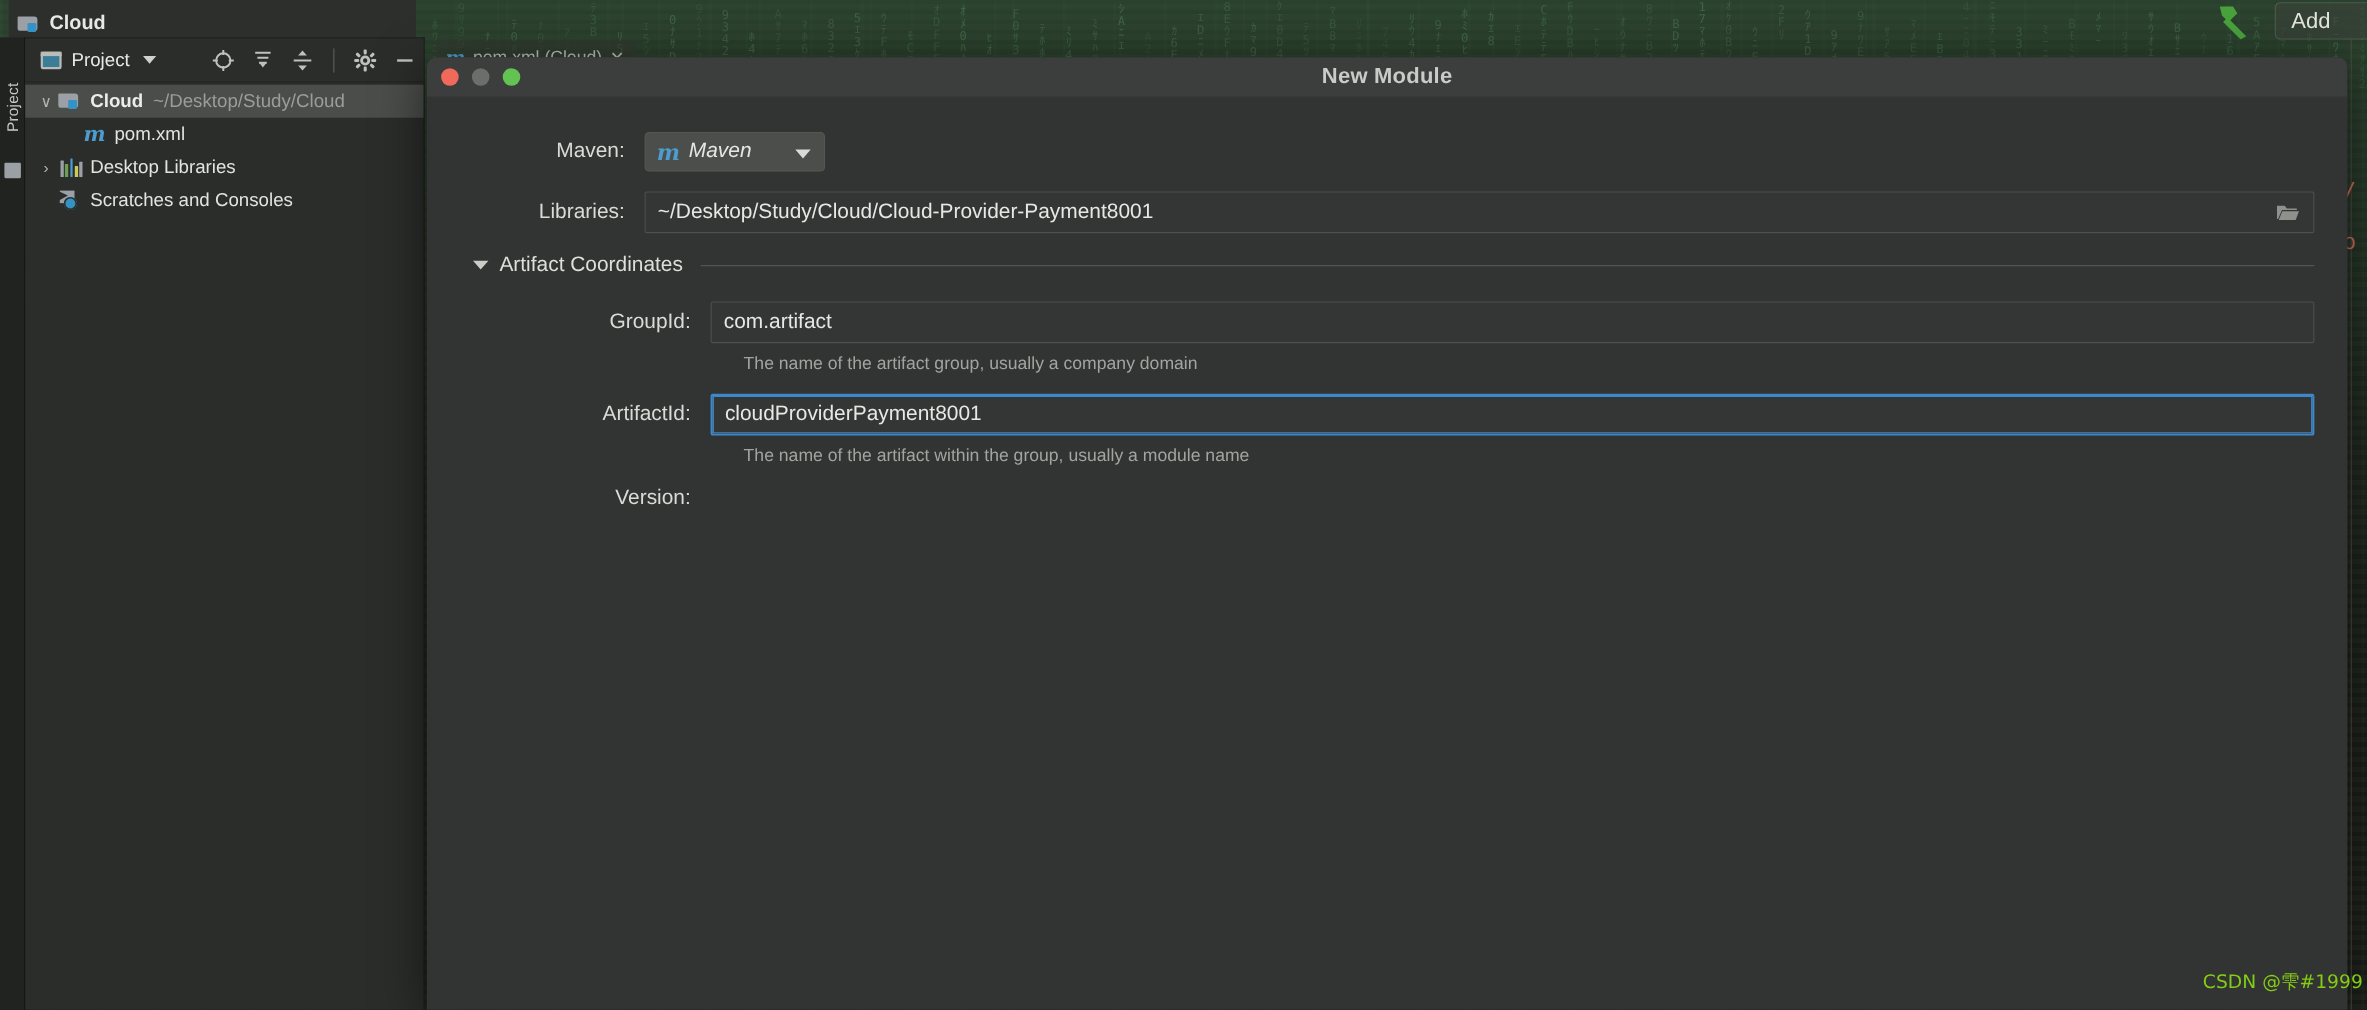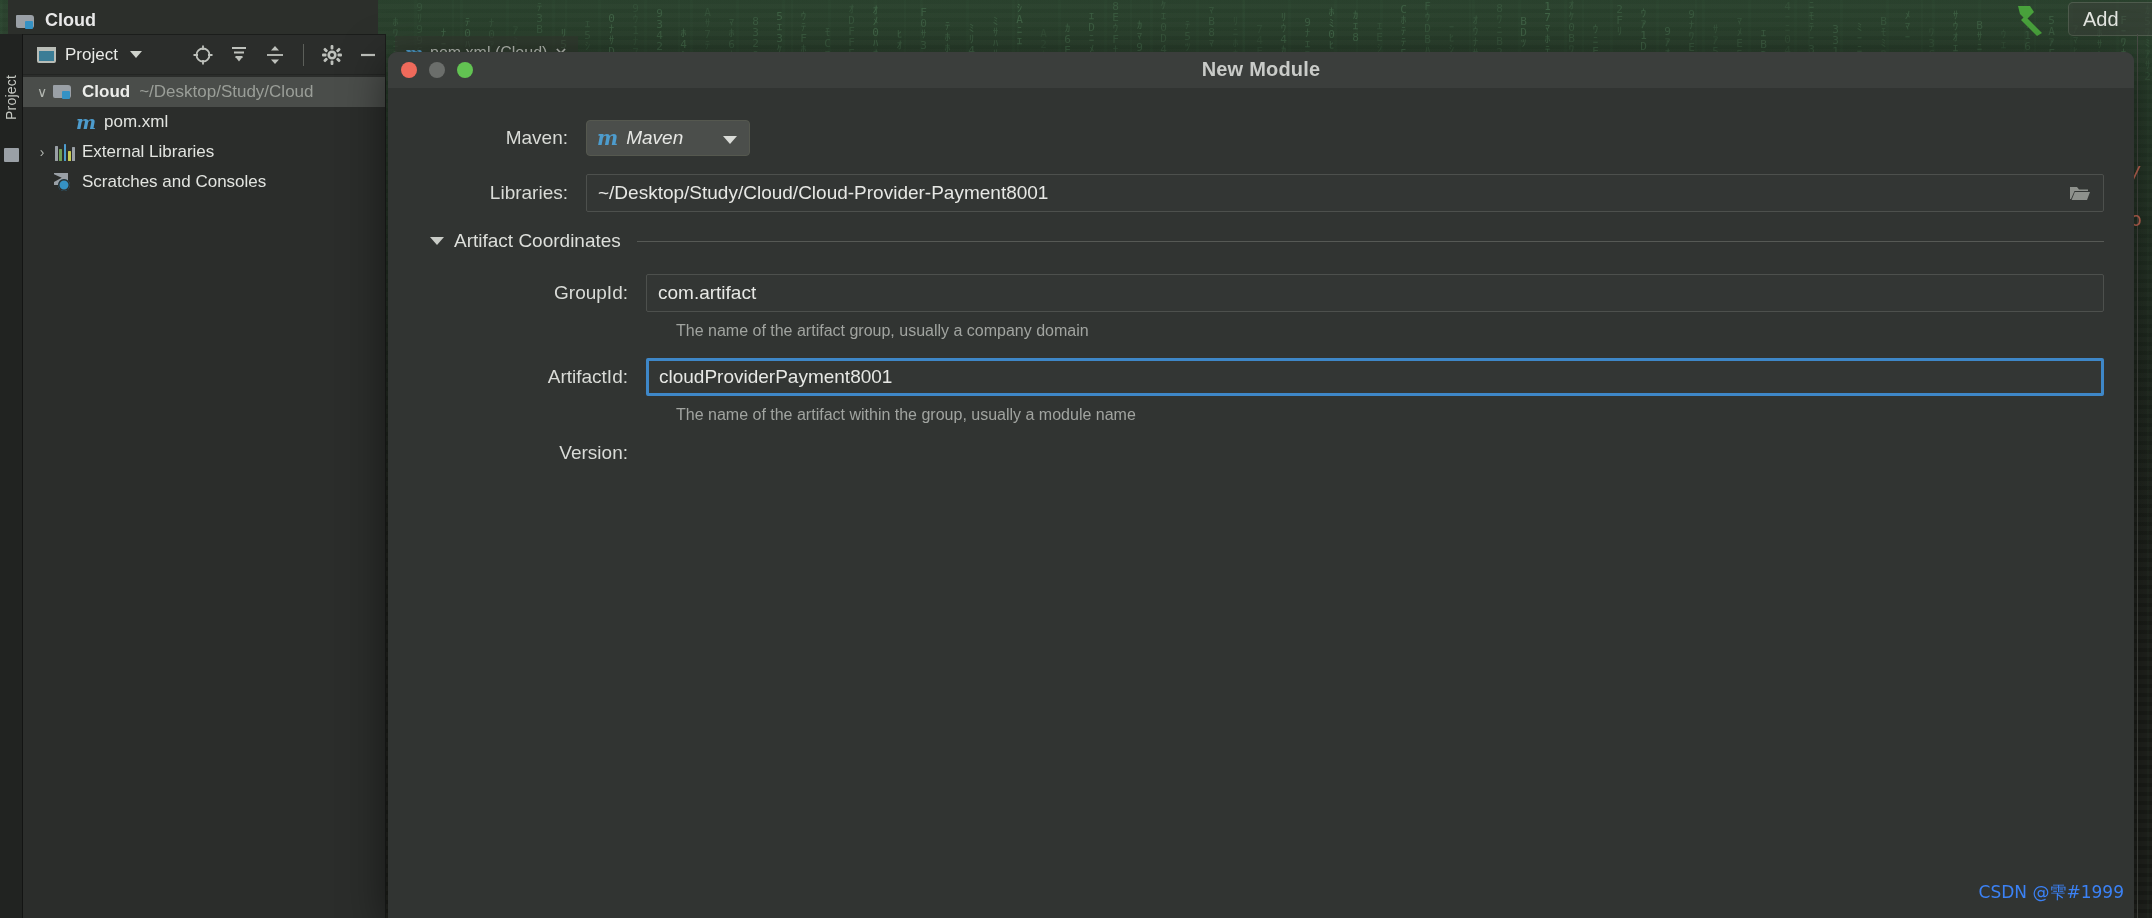--- a/index.html
+++ b/index.html
@@ -410,22 +410,22 @@
     height: 1px;
     background: #565955;
     margin-left: 6px;
   }
 
   .indent-form .form-label { width: 228px; }
   .indent-form .hint { margin-left: 258px; }
 
   .watermark {
     position: absolute;
-    right: 28px; bottom: 14px;
-    color: #3b82f6;
+    right: 4px; bottom: 14px;
+    color: #84cc16;
     font-size: 17px;
     font-family: "DejaVu Sans", sans-serif;
     text-align: center;
   }
 </style>
 </head>
 <body>
 
 <div id="root">
 
@@ -1046,21 +1046,21 @@
           <span class="twisty">›</span>
           <span class="tree-ico ">
             <span class="ico-libs">
               <i style="background: rgb(154, 160, 166); height: 15px;"></i>
               <i style="background: rgb(111, 159, 87); height: 12px;"></i>
               <i style="background: rgb(77, 156, 205); height: 17px;"></i>
               <i style="background: rgb(200, 204, 85); height: 10px;"></i>
               <i style="background: rgb(154, 160, 166); height: 14px;"></i>
             </span>
           </span>
-          <span class="tree-plain">External Libraries</span>
+          <span class="tree-plain">Desktop Libraries</span>
         </div>
         <div class="tree-row indent-1">
           <span class="twisty none"></span>
           <span class="tree-ico ico-scratch">
             <em></em>
           </span>
           <span class="tree-plain">Scratches and Consoles</span>
         </div>
       </div>
   </div>

